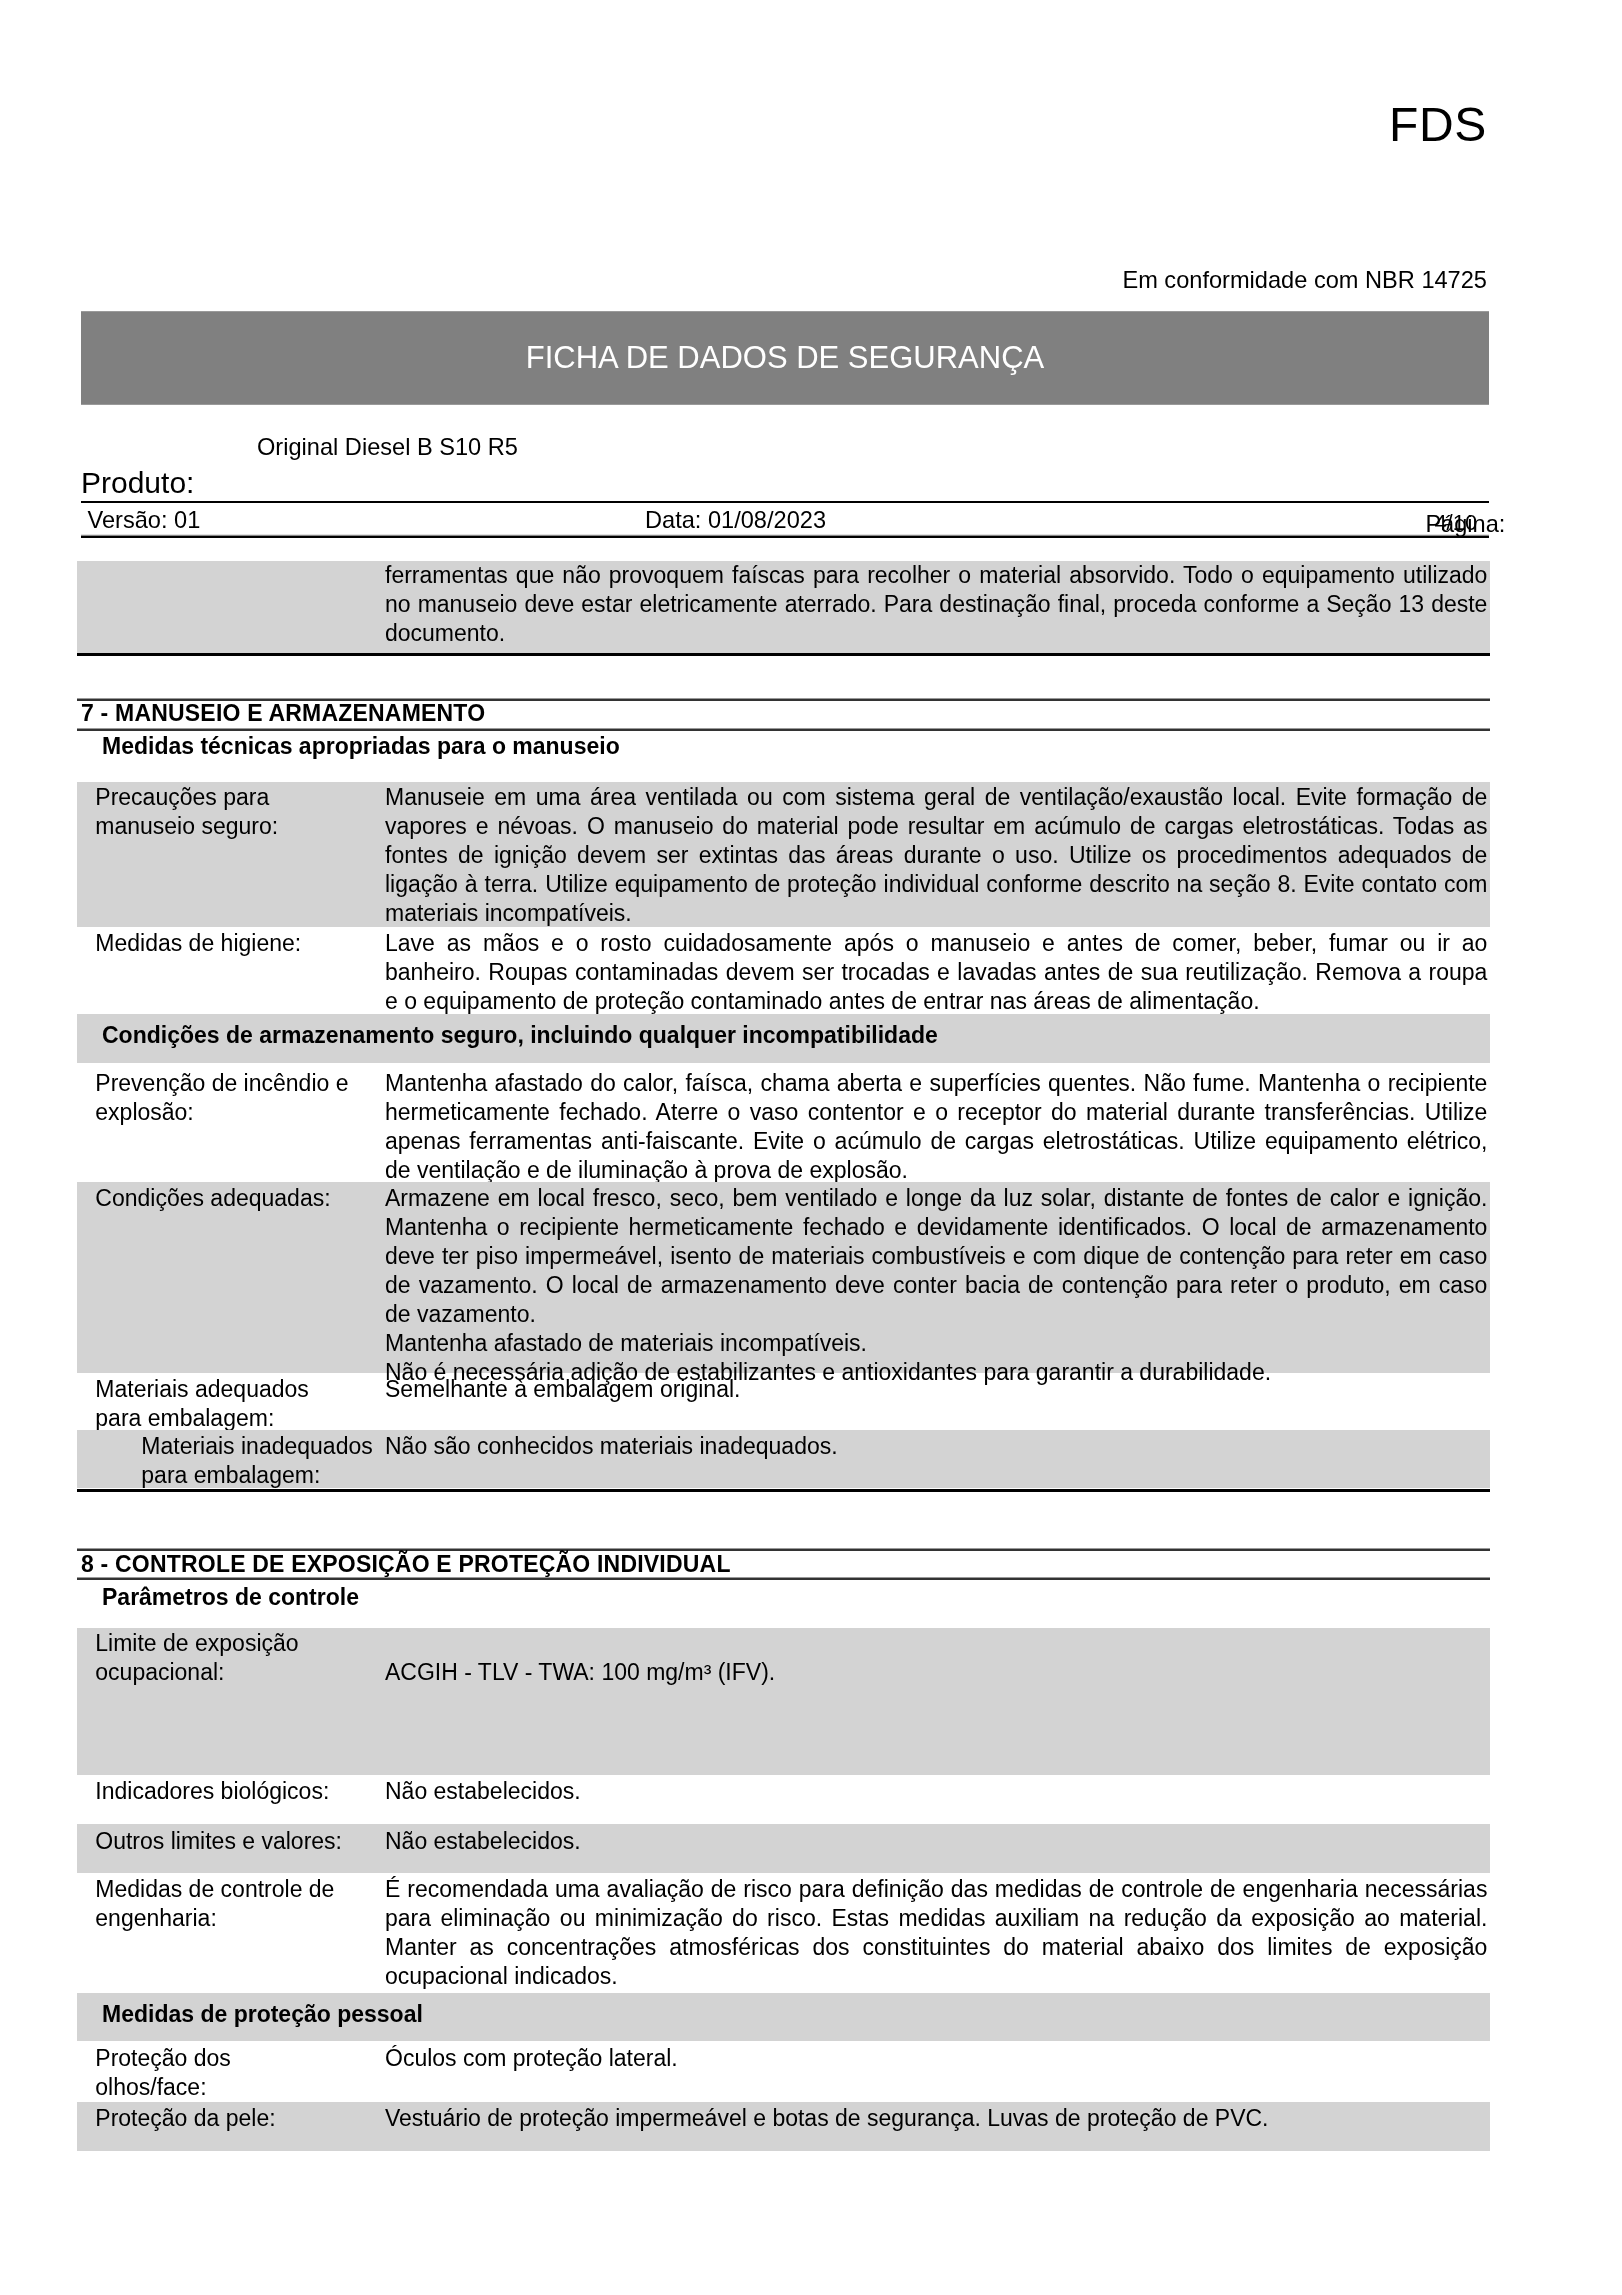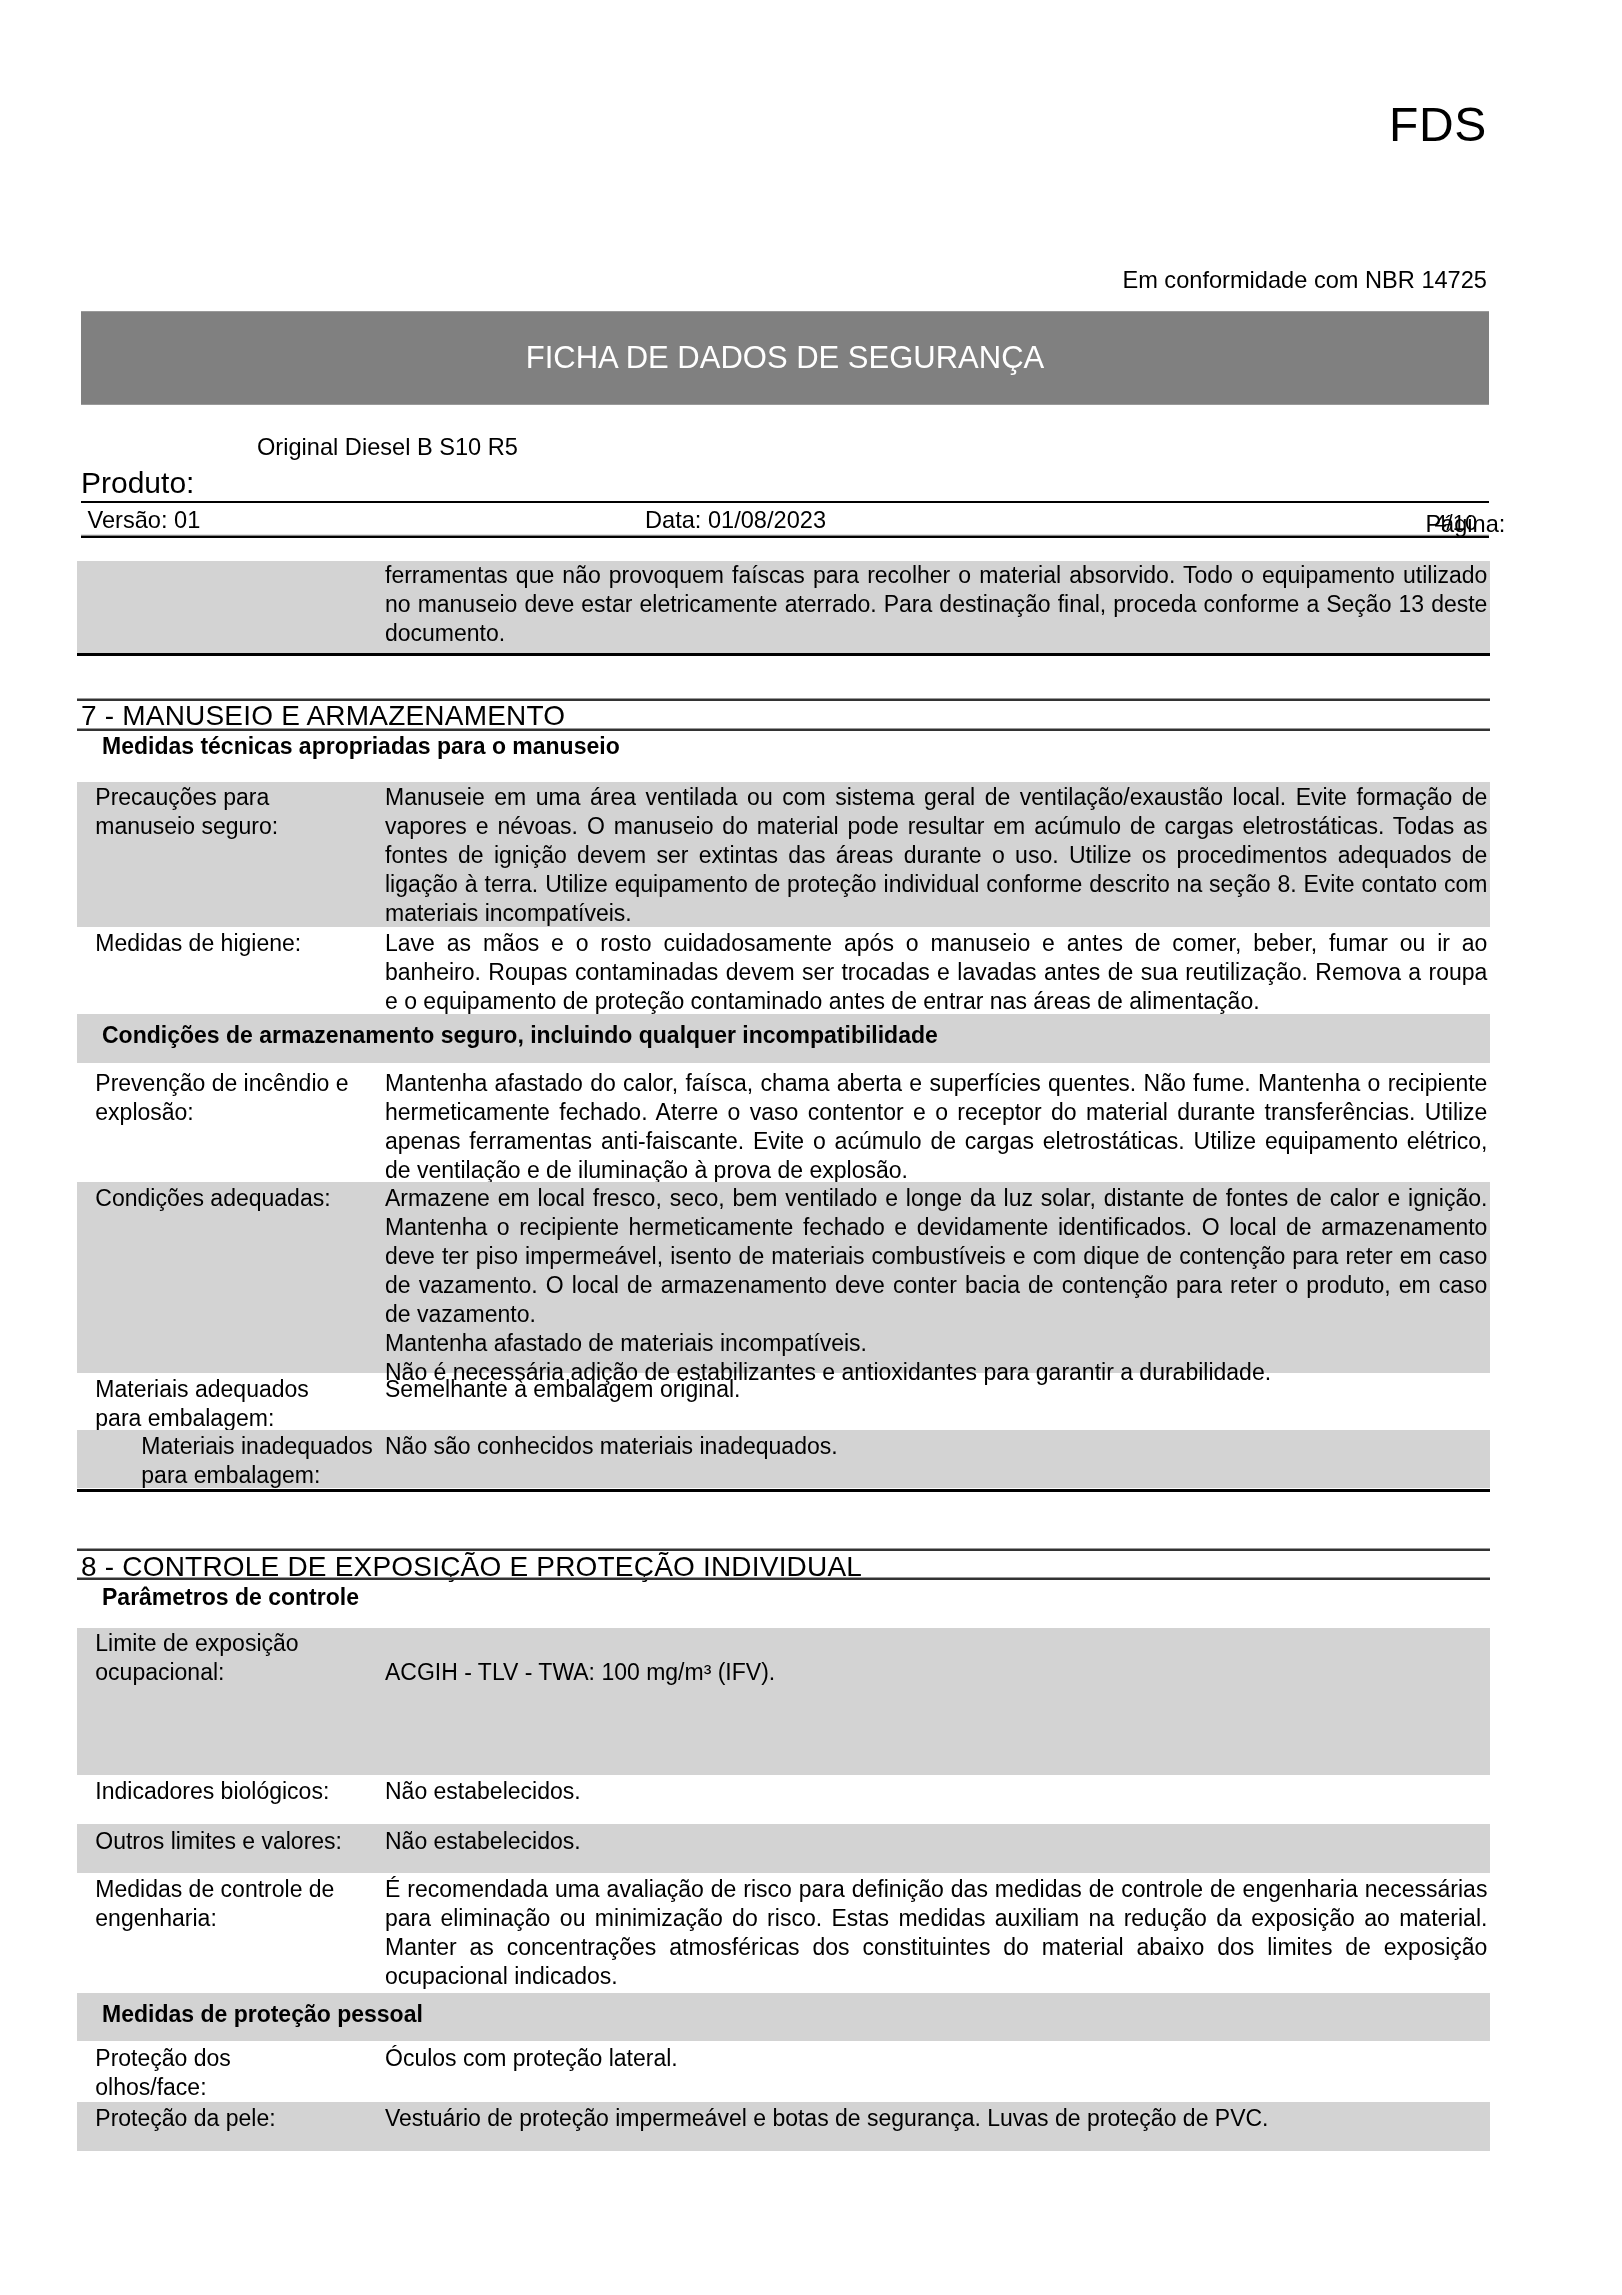--- a/index.html
+++ b/index.html
@@ -22,21 +22,21 @@
   .vb-page .num { font-size: 22px; position: relative; top: 2.6px; margin-left: 9px; }
 
   .block { position: absolute; left: 77px; width: 1413px; }
   .gray { background: #d3d3d3; }
   .row { position: absolute; left: 77px; width: 1413px; font-size: 23px; line-height: 29px; }
   .row .lbl { position: absolute; left: 18.3px; top: 0; width: 262px; }
   .row .val { position: absolute; left: 308px; right: 2.6px; top: 0; text-align: justify; text-align-last: left; }
   .row .val p { margin: 0; }
   .hr-thick { position: absolute; left: 77px; width: 1413px; height: 2.6px; background: #000; }
   .hr-dbl { position: absolute; left: 77px; width: 1413px; height: 2px; background: #333; border-top: 0.7px solid #999; }
-  .sect-title { position: absolute; left: 81px; font-size: 28px; font-weight: normal; letter-spacing: 0.2px; }
+  .sect-title { position: absolute; left: 81px; font-size: 23px; font-weight: bold; letter-spacing: 0.2px; }
   .sub-title { position: absolute; left: 102px; font-size: 23px; font-weight: bold; }
 </style>
 </head>
 <body>
 
 <div class="abs fds">FDS</div>
 <div class="abs conform">Em conformidade com NBR 14725</div>
 <div class="abs banner">
   <span>FICHA DE DADOS DE SEGURANÇA</span>
 </div>

